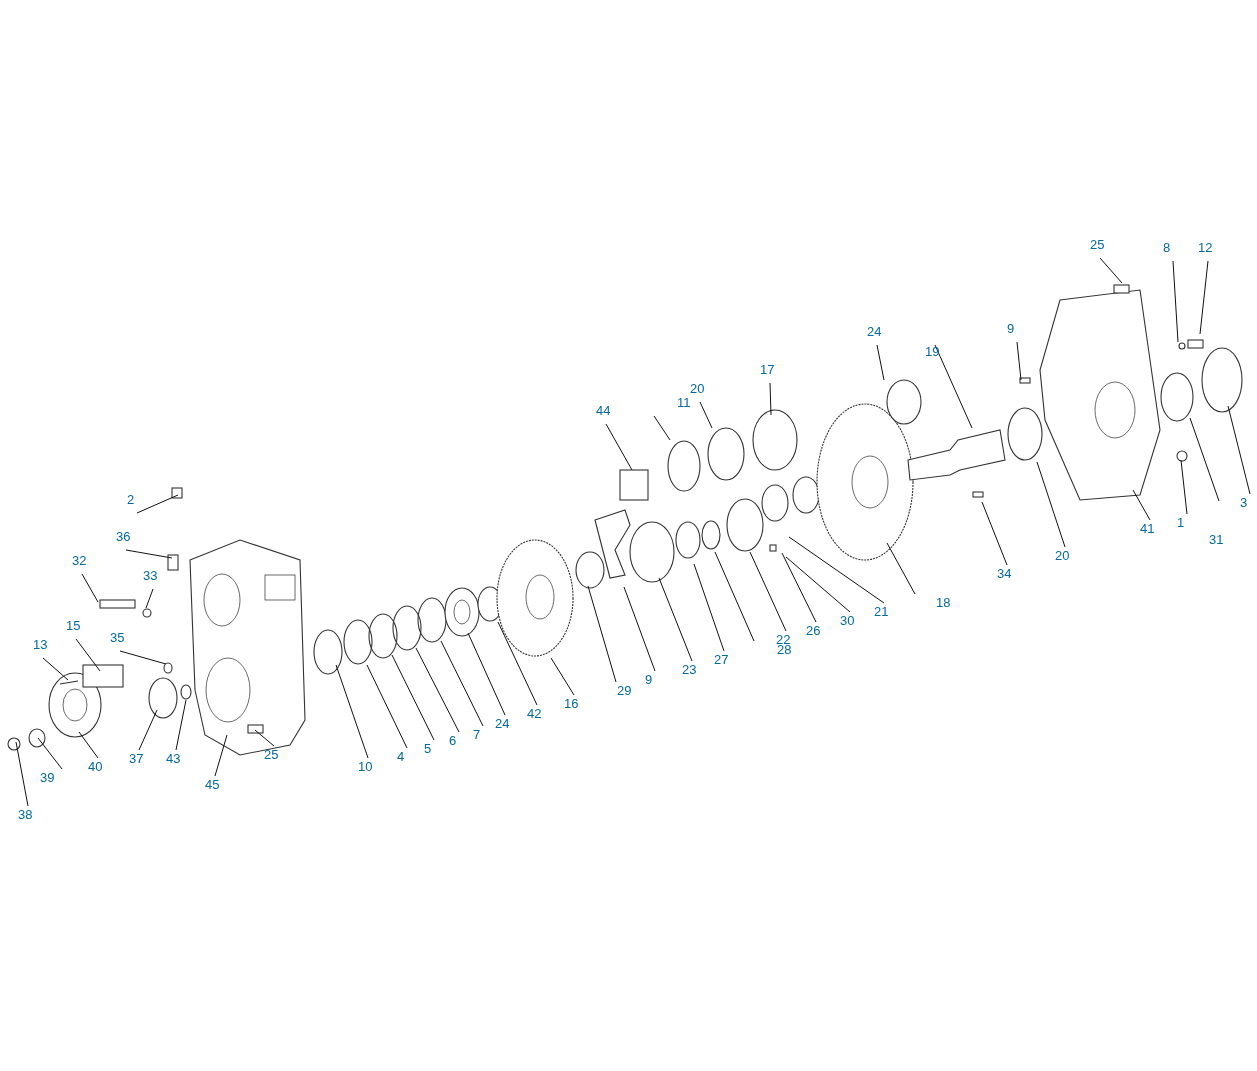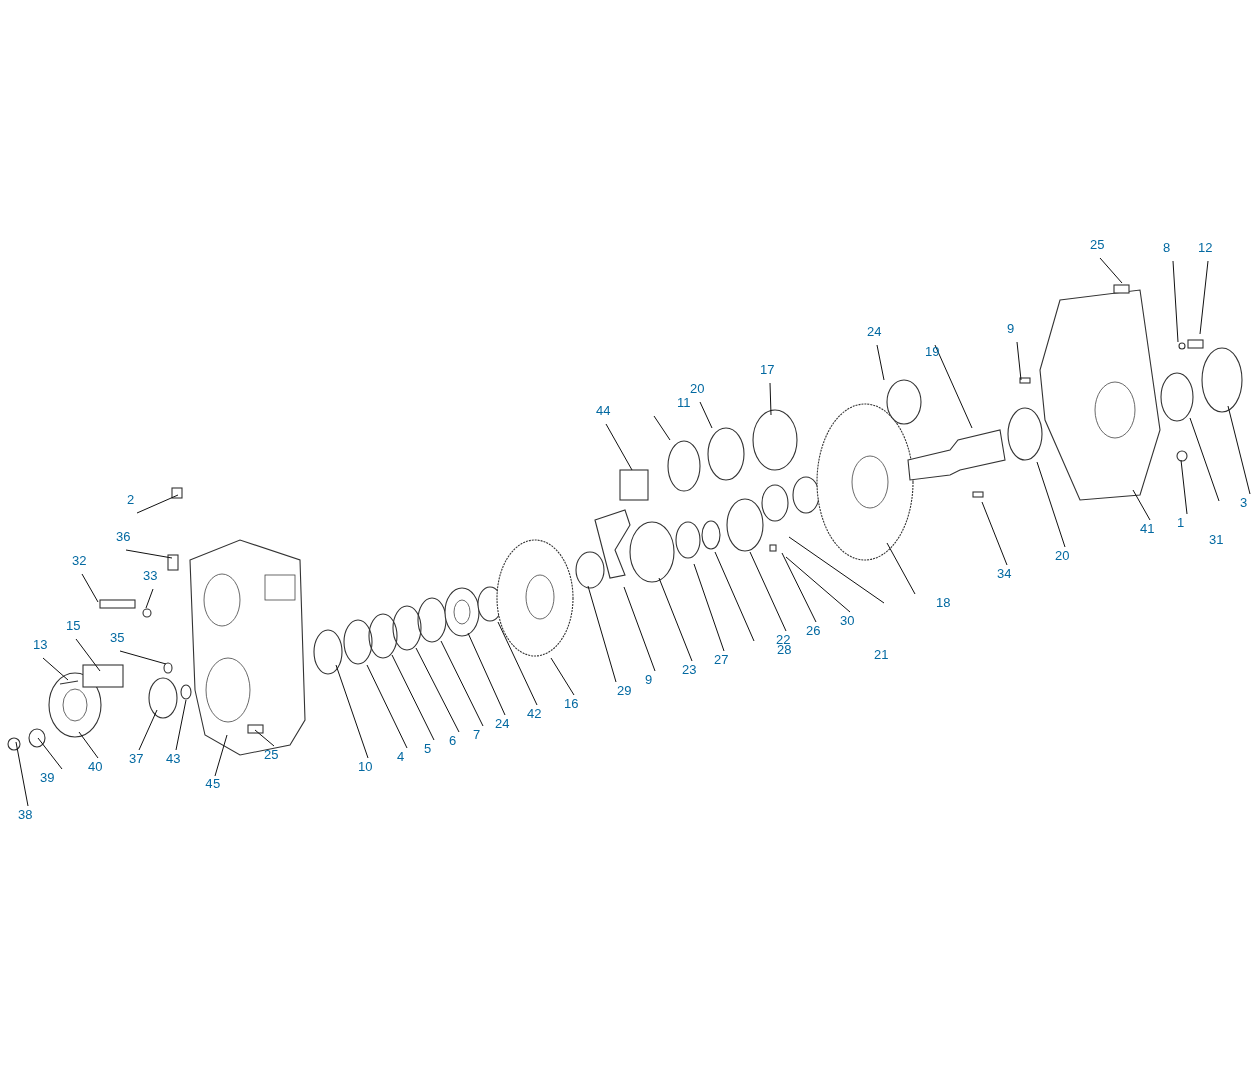--- a/index.html
+++ b/index.html
@@ -139,42 +139,42 @@
 <div id="callouts">
     <div class="callout" style="left: 127px; top: 493px;">2</div>
     <div class="callout" style="left: 116px; top: 530px;">36</div>
     <div class="callout" style="left: 72px; top: 554px;">32</div>
     <div class="callout" style="left: 143px; top: 569px;">33</div>
     <div class="callout" style="left: 66px; top: 619px;">15</div>
     <div class="callout" style="left: 110px; top: 631px;">35</div>
     <div class="callout" style="left: 33px; top: 638px;">13</div>
     <div class="callout" style="left: 129px; top: 752px;">37</div>
     <div class="callout" style="left: 166px; top: 752px;">43</div>
-    <div class="callout" style="left: 205px; top: 778px; font-family: Liberation Mono, monospace;">45</div>
+    <div class="callout" style="left: 205px; top: 778px;">45</div>
     <div class="callout" style="left: 264px; top: 748px;">25</div>
     <div class="callout" style="left: 18px; top: 808px;">38</div>
     <div class="callout" style="left: 40px; top: 771px;">39</div>
     <div class="callout" style="left: 88px; top: 760px;">40</div>
     <div class="callout" style="left: 358px; top: 760px;">10</div>
     <div class="callout" style="left: 397px; top: 750px;">4</div>
     <div class="callout" style="left: 424px; top: 742px;">5</div>
     <div class="callout" style="left: 449px; top: 734px;">6</div>
     <div class="callout" style="left: 473px; top: 728px;">7</div>
     <div class="callout" style="left: 495px; top: 717px;">24</div>
     <div class="callout" style="left: 527px; top: 707px;">42</div>
     <div class="callout" style="left: 564px; top: 697px;">16</div>
     <div class="callout" style="left: 617px; top: 684px;">29</div>
     <div class="callout" style="left: 645px; top: 673px;">9</div>
     <div class="callout" style="left: 682px; top: 663px;">23</div>
     <div class="callout" style="left: 714px; top: 653px;">27</div>
     <div class="callout" style="left: 744px; top: 643px; margin-left: 33px;">28</div>
     <div class="callout" style="left: 776px; top: 633px;">22</div>
     <div class="callout" style="left: 806px; top: 624px;">26</div>
     <div class="callout" style="left: 840px; top: 614px;">30</div>
-    <div class="callout" style="left: 874px; top: 605px; margin-top: 43px;">21</div>
+    <div class="callout" style="left: 874px; top: 605px;">21</div>
     <div class="callout" style="left: 905px; top: 596px; margin-left: 31px;">18</div>
     <div class="callout" style="left: 596px; top: 404px;">44</div>
     <div class="callout" style="left: 644px; top: 396px; margin-left: 33px;">11</div>
     <div class="callout" style="left: 690px; top: 382px;">20</div>
     <div class="callout" style="left: 760px; top: 363px;">17</div>
     <div class="callout" style="left: 867px; top: 325px;">24</div>
     <div class="callout" style="left: 925px; top: 325px; margin-top: 20px;">19</div>
     <div class="callout" style="left: 1007px; top: 322px;">9</div>
     <div class="callout" style="left: 1090px; top: 238px;">25</div>
     <div class="callout" style="left: 1163px; top: 241px;">8</div>

